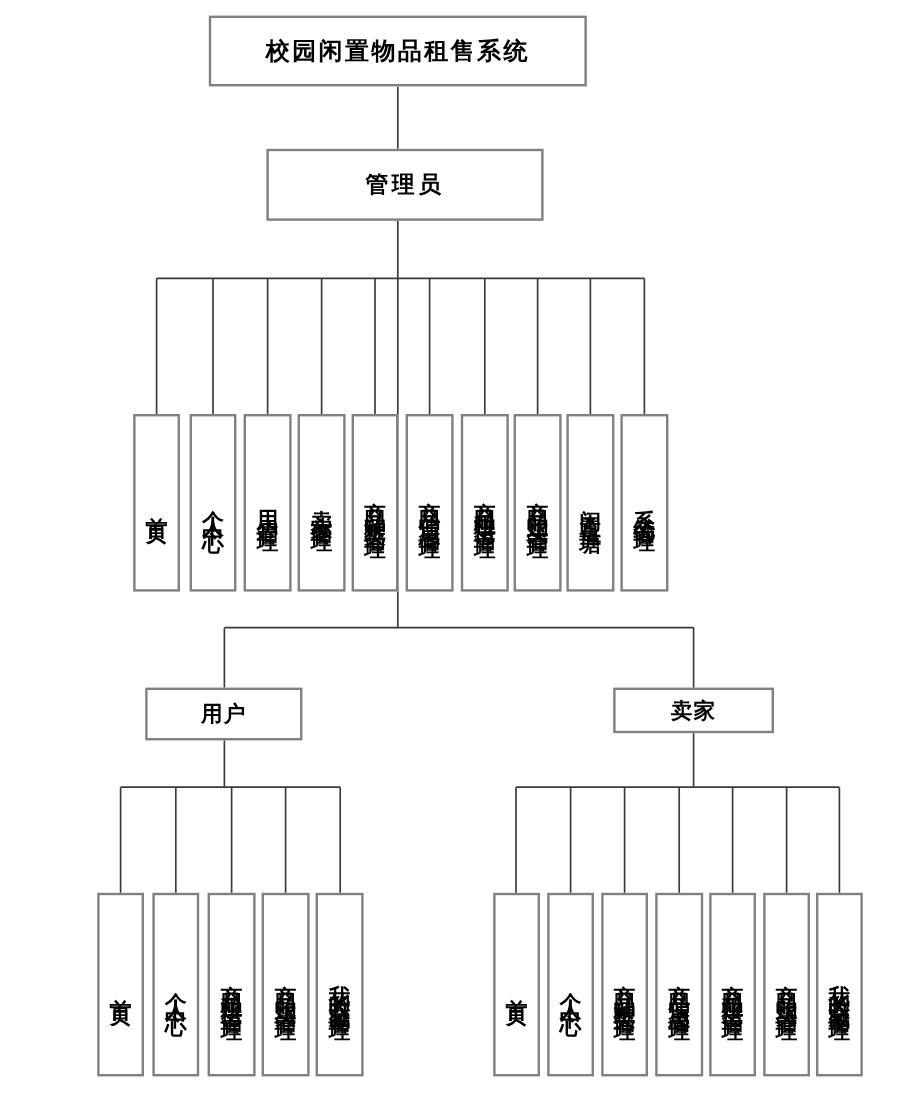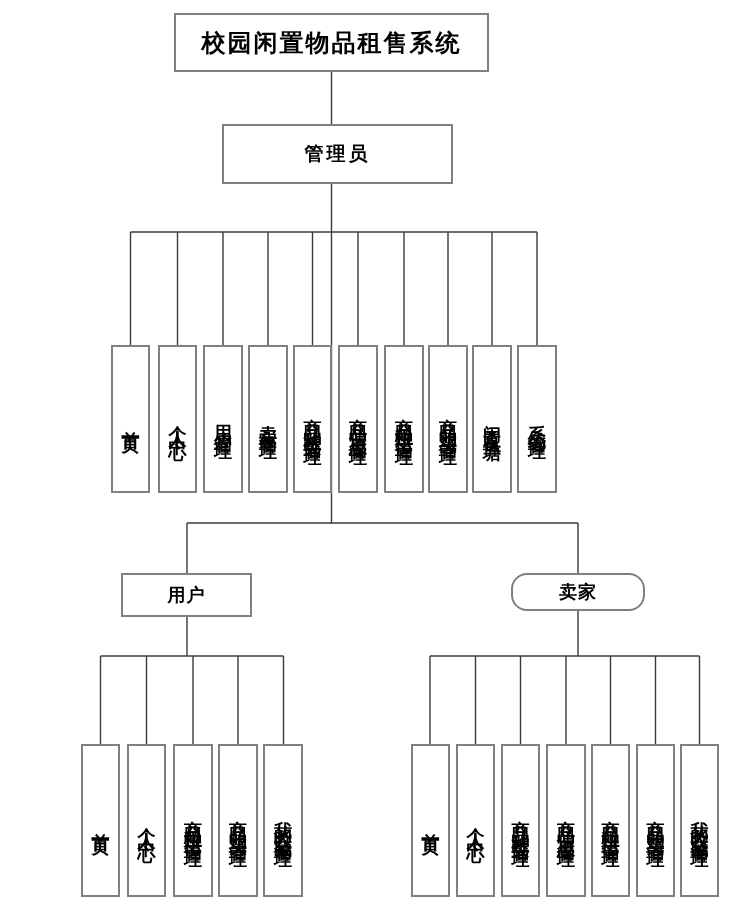--- a/index.html
+++ b/index.html
@@ -35,21 +35,21 @@
     align-items: center;
     justify-content: center;
     text-align: center;
   }
   .hlabel {
     font-weight: 700;
     font-size: 19px;
     letter-spacing: 3px;
     white-space: nowrap;
   }
-  .root-box .hlabel { font-size: 24px; letter-spacing: 2px; }
+  .root-box .hlabel { font-size: 20px; letter-spacing: 2px; }
   .small-box .hlabel { font-size: 18px; letter-spacing: 1px; }
 
   .vbox { }
   .vlabel {
     writing-mode: vertical-lr;
     text-orientation: upright;
     font-weight: 700;
     font-size: 18px;
     letter-spacing: 6px;
     line-height: 1;
@@ -139,21 +139,21 @@
   <div class="node vbox" style="left:472px; top:345px; width:40px; height:148px;">
     <span class="vlabel">闲置鱼塘</span>
   </div>
   <div class="node vbox" style="left:517px; top:345px; width:40px; height:148px;">
     <span class="vlabel">系统管理</span>
   </div>
 
   <div class="node small-box" style="left:121px; top:573px; width:131px; height:44px;">
     <span class="hlabel">用户</span>
   </div>
-  <div class="node small-box" style="left:511px; top:573px; width:134px; height:38px;border-radius:16px;">
+  <div class="node small-box" style="left:511px; top:573px; width:134px; height:38px;">
     <span class="hlabel">卖家</span>
   </div>
 
   <div class="node vbox" style="left:81px; top:744px; width:39px; height:153px;">
     <span class="vlabel">首页</span>
   </div>
   <div class="node vbox" style="left:127px; top:744px; width:39px; height:153px;">
     <span class="vlabel">个人中心</span>
   </div>
   <div class="node vbox" style="left:173px; top:744px; width:40px; height:153px;">

